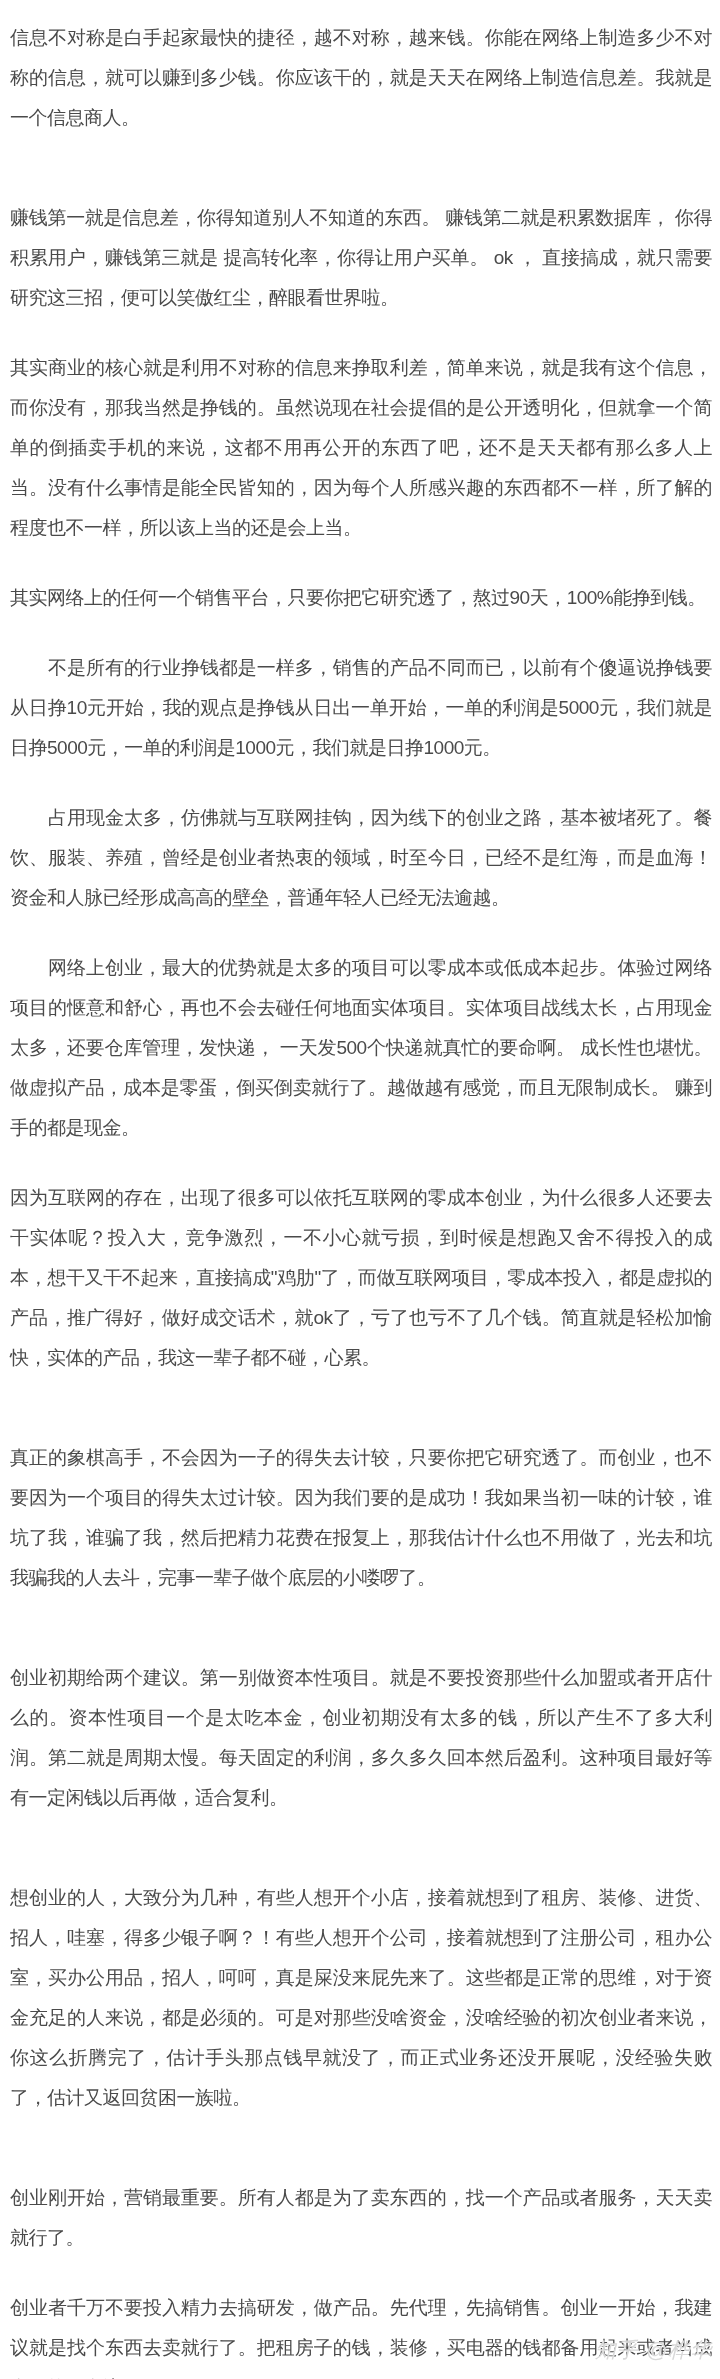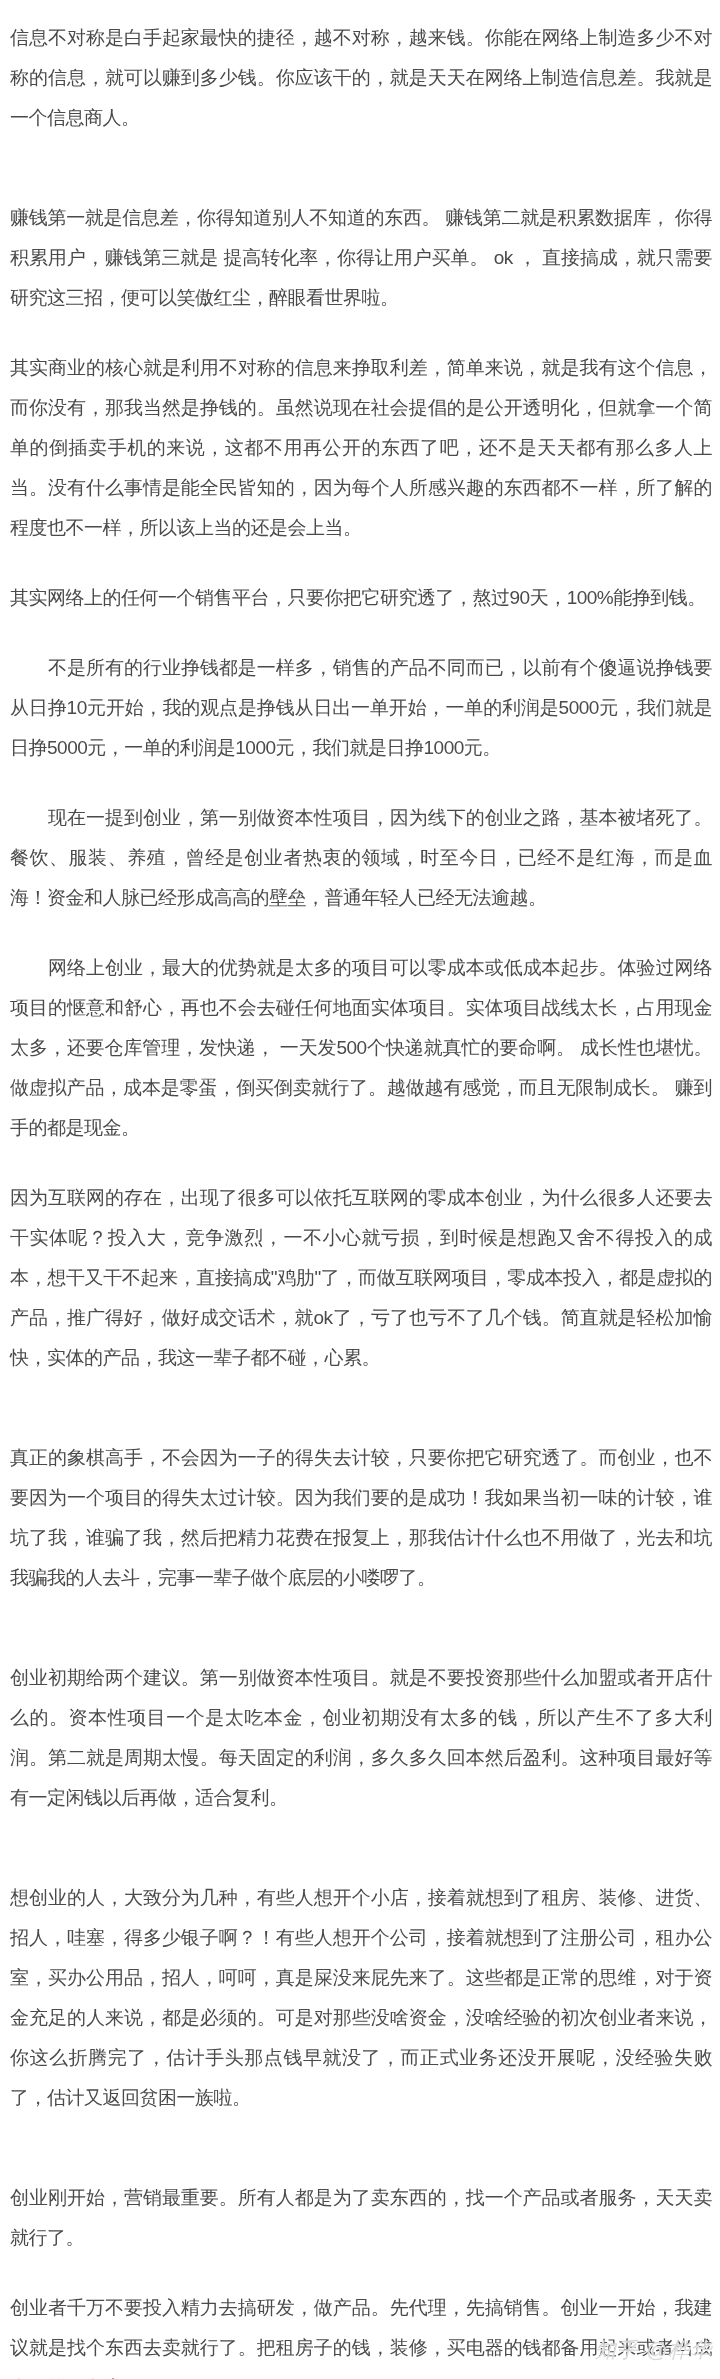--- a/index.html
+++ b/index.html
@@ -51,21 +51,21 @@
 </head>
 <body>
 
 <div class="page" style="background: rgb(255, 255, 255);">
   <div class="article" id="article-body" style="color: rgb(74, 74, 74);">
       <p class="gap-lg">信息不对称是白手起家最快的捷径，越不对称，越来钱。你能在网络上制造多少不对称的信息，就可以赚到多少钱。你应该干的，就是天天在网络上制造信息差。我就是一个信息商人。</p>
       <p>赚钱第一就是信息差，你得知道别人不知道的东西。 赚钱第二就是积累数据库， 你得积累用户，赚钱第三就是 提高转化率，你得让用户买单。 ok ， 直接搞成，就只需要研究这三招，便可以笑傲红尘，醉眼看世界啦。</p>
       <p>其实商业的核心就是利用不对称的信息来挣取利差，简单来说，就是我有这个信息，而你没有，那我当然是挣钱的。虽然说现在社会提倡的是公开透明化，但就拿一个简单的倒插卖手机的来说，这都不用再公开的东西了吧，还不是天天都有那么多人上当。没有什么事情是能全民皆知的，因为每个人所感兴趣的东西都不一样，所了解的程度也不一样，所以该上当的还是会上当。</p>
       <p>其实网络上的任何一个销售平台，只要你把它研究透了，熬过90天，100%能挣到钱。</p>
       <p class="indent">不是所有的行业挣钱都是一样多，销售的产品不同而已，以前有个傻逼说挣钱要从日挣10元开始，我的观点是挣钱从日出一单开始，一单的利润是5000元，我们就是日挣5000元，一单的利润是1000元，我们就是日挣1000元。</p>
-      <p class="indent">现在一提到创业，第一别做资本性项目，因为线下的创业之路，基本被堵死了。餐饮、服装、养殖，曾经是创业者热衷的领域，时至今日，已经不是红海，而是血海！资金和人脉已经形成高高的壁垒，普通年轻人已经无法逾越。</p>
+      <p class="indent">占用现金太多，仿佛就与互联网挂钩，因为线下的创业之路，基本被堵死了。餐饮、服装、养殖，曾经是创业者热衷的领域，时至今日，已经不是红海，而是血海！资金和人脉已经形成高高的壁垒，普通年轻人已经无法逾越。</p>
       <p class="indent">网络上创业，最大的优势就是太多的项目可以零成本或低成本起步。体验过网络项目的惬意和舒心，再也不会去碰任何地面实体项目。实体项目战线太长，占用现金太多，还要仓库管理，发快递， 一天发500个快递就真忙的要命啊。 成长性也堪忧。 做虚拟产品，成本是零蛋，倒买倒卖就行了。越做越有感觉，而且无限制成长。 赚到手的都是现金。</p>
       <p class="gap-lg">因为互联网的存在，出现了很多可以依托互联网的零成本创业，为什么很多人还要去干实体呢？投入大，竞争激烈，一不小心就亏损，到时候是想跑又舍不得投入的成本，想干又干不起来，直接搞成"鸡肋"了，而做互联网项目，零成本投入，都是虚拟的产品，推广得好，做好成交话术，就ok了，亏了也亏不了几个钱。简直就是轻松加愉快，实体的产品，我这一辈子都不碰，心累。</p>
       <p class="gap-lg">真正的象棋高手，不会因为一子的得失去计较，只要你把它研究透了。而创业，也不要因为一个项目的得失太过计较。因为我们要的是成功！我如果当初一味的计较，谁坑了我，谁骗了我，然后把精力花费在报复上，那我估计什么也不用做了，光去和坑我骗我的人去斗，完事一辈子做个底层的小喽啰了。</p>
       <p class="gap-lg">创业初期给两个建议。第一别做资本性项目。就是不要投资那些什么加盟或者开店什么的。资本性项目一个是太吃本金，创业初期没有太多的钱，所以产生不了多大利润。第二就是周期太慢。每天固定的利润，多久多久回本然后盈利。这种项目最好等有一定闲钱以后再做，适合复利。</p>
       <p class="gap-lg">想创业的人，大致分为几种，有些人想开个小店，接着就想到了租房、装修、进货、招人，哇塞，得多少银子啊？！有些人想开个公司，接着就想到了注册公司，租办公室，买办公用品，招人，呵呵，真是屎没来屁先来了。这些都是正常的思维，对于资金充足的人来说，都是必须的。可是对那些没啥资金，没啥经验的初次创业者来说，你这么折腾完了，估计手头那点钱早就没了，而正式业务还没开展呢，没经验失败了，估计又返回贫困一族啦。</p>
       <p>创业刚开始，营销最重要。所有人都是为了卖东西的，找一个产品或者服务，天天卖就行了。</p>
       <p>创业者千万不要投入精力去搞研发，做产品。先代理，先搞销售。创业一开始，我建议就是找个东西去卖就行了。把租房子的钱，装修，买电器的钱都备用起来或者当成自己的现金流。</p>
     </div>
   <div class="watermark" style="color: rgb(216, 216, 216);">知乎 @桦华</div>
 </div>

